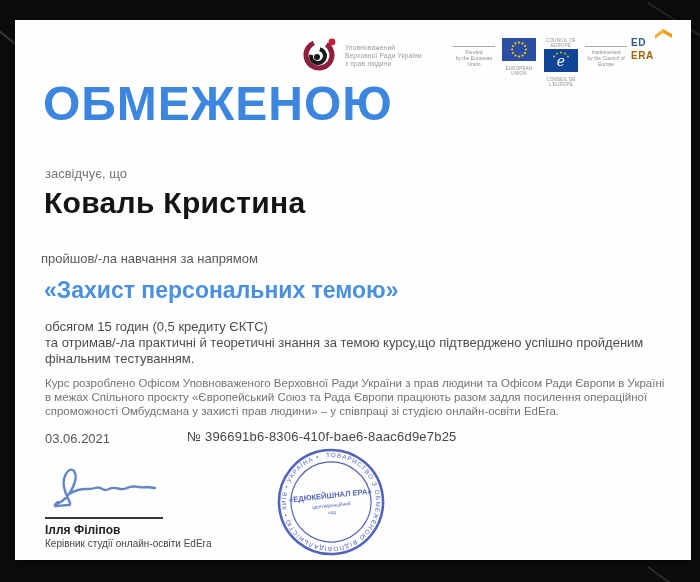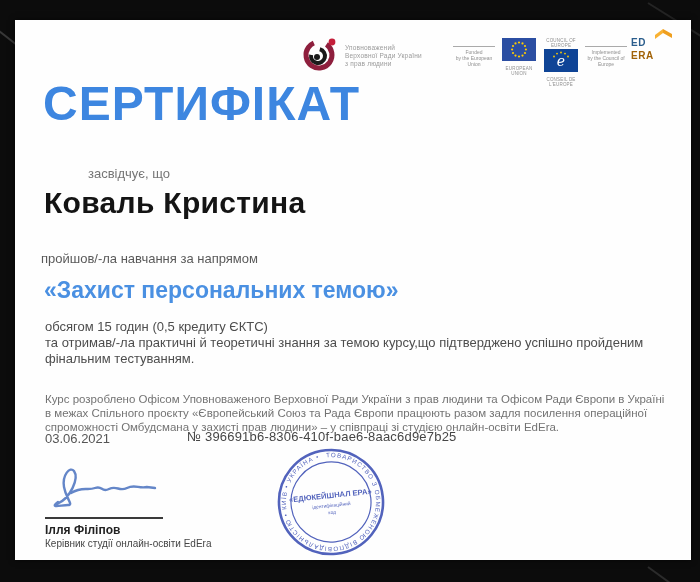--- a/index.html
+++ b/index.html
@@ -25,26 +25,26 @@
   .flag-cap{font-size:4.5px;color:#8f8f8f;margin-top:1px;letter-spacing:.2px;}
   .coe-cap-top{font-size:4.5px;color:#8f8f8f;margin-bottom:1px;letter-spacing:.2px;}
   .edera{position:absolute;left:616px;top:8px;font-weight:800;font-size:10px;line-height:13px;letter-spacing:.5px;}
   .edera .ed{color:#2b5d8c;display:block;}
   .edera .era{color:#a16207;display:block;}
   .edera-book{position:absolute;left:22px;top:-7px;}
 
   
   .cert-title{position:absolute;left:28px;top:56px;font-size:48px;font-weight:800;
               color:#3d86e0;letter-spacing:1px;}
-  .certifies{position:absolute;left:30px;top:146px;font-size:13px;color:#757575;margin-left:43px;}
+  .certifies{position:absolute;left:30px;top:146px;font-size:13px;color:#757575;}
   .name{position:absolute;left:29px;top:166px;font-size:30px;font-weight:700;color:#141414;letter-spacing:.3px;}
   .training{position:absolute;left:26px;top:231px;font-size:13px;color:#5a5a5a;}
   .course{position:absolute;left:29px;top:257px;font-size:23px;font-weight:700;color:#4a90e2;}
   .scope{position:absolute;left:30px;top:299px;width:648px;font-size:13px;line-height:16px;color:#4d4d4d;}
-  .descr{position:absolute;left:30px;top:356px;width:628px;font-size:11.5px;line-height:14px;color:#737373;margin-top:16px;}
+  .descr{position:absolute;left:30px;top:356px;width:628px;font-size:11.5px;line-height:14px;color:#737373;}
   .date{position:absolute;left:30px;top:411px;font-size:13px;color:#555;}
   .number{position:absolute;left:172px;top:409px;font-size:13px;color:#454545;letter-spacing:.2px;}
 
   
   .sig-svg{position:absolute;left:26px;top:440px;}
   .sig-line{position:absolute;left:30px;top:497px;width:118px;border-top:2px solid #3a3a3a;}
   .signer-name{position:absolute;left:30px;top:503px;font-size:12px;font-weight:700;color:#222;}
   .signer-title{position:absolute;left:30px;top:518px;font-size:10px;color:#454545;}
   .stamp{position:absolute;left:260px;top:426px;width:112px;height:112px;
          transform:rotate(-6deg);opacity:.92;}
@@ -137,21 +137,21 @@
           <svg width="20" height="14" viewBox="0 0 20 14">
             <path d="M2 10 L10 4 L10 0 L2 6 Z" fill="#f9b233"></path>
             <path d="M10 4 L19 9 L19 5 L10 0 Z" fill="#ef9f1f"></path>
           </svg>
         </span>
         <span class="ed">ED</span>
         <span class="era">ERA</span>
       </div>
     </div>
 
-    <div class="cert-title">СЕРТИФІКАТ</div>
+    <div class="cert-title">ОБМЕЖЕНОЮ</div>
     <div class="certifies">засвідчує, що</div>
     <div class="name">Коваль Кристина</div>
     <div class="training">пройшов/-ла навчання за напрямом</div>
     <div class="course">«Захист персональних темою»</div>
 
     <div class="scope">
       <div>обсягом 15 годин (0,5 кредиту ЄКТС)</div>
       <div>та отримав/-ла практичні й теоретичні знання за темою курсу,що підтверджено успішно пройденим фінальним тестуванням.</div>
     </div>
 

